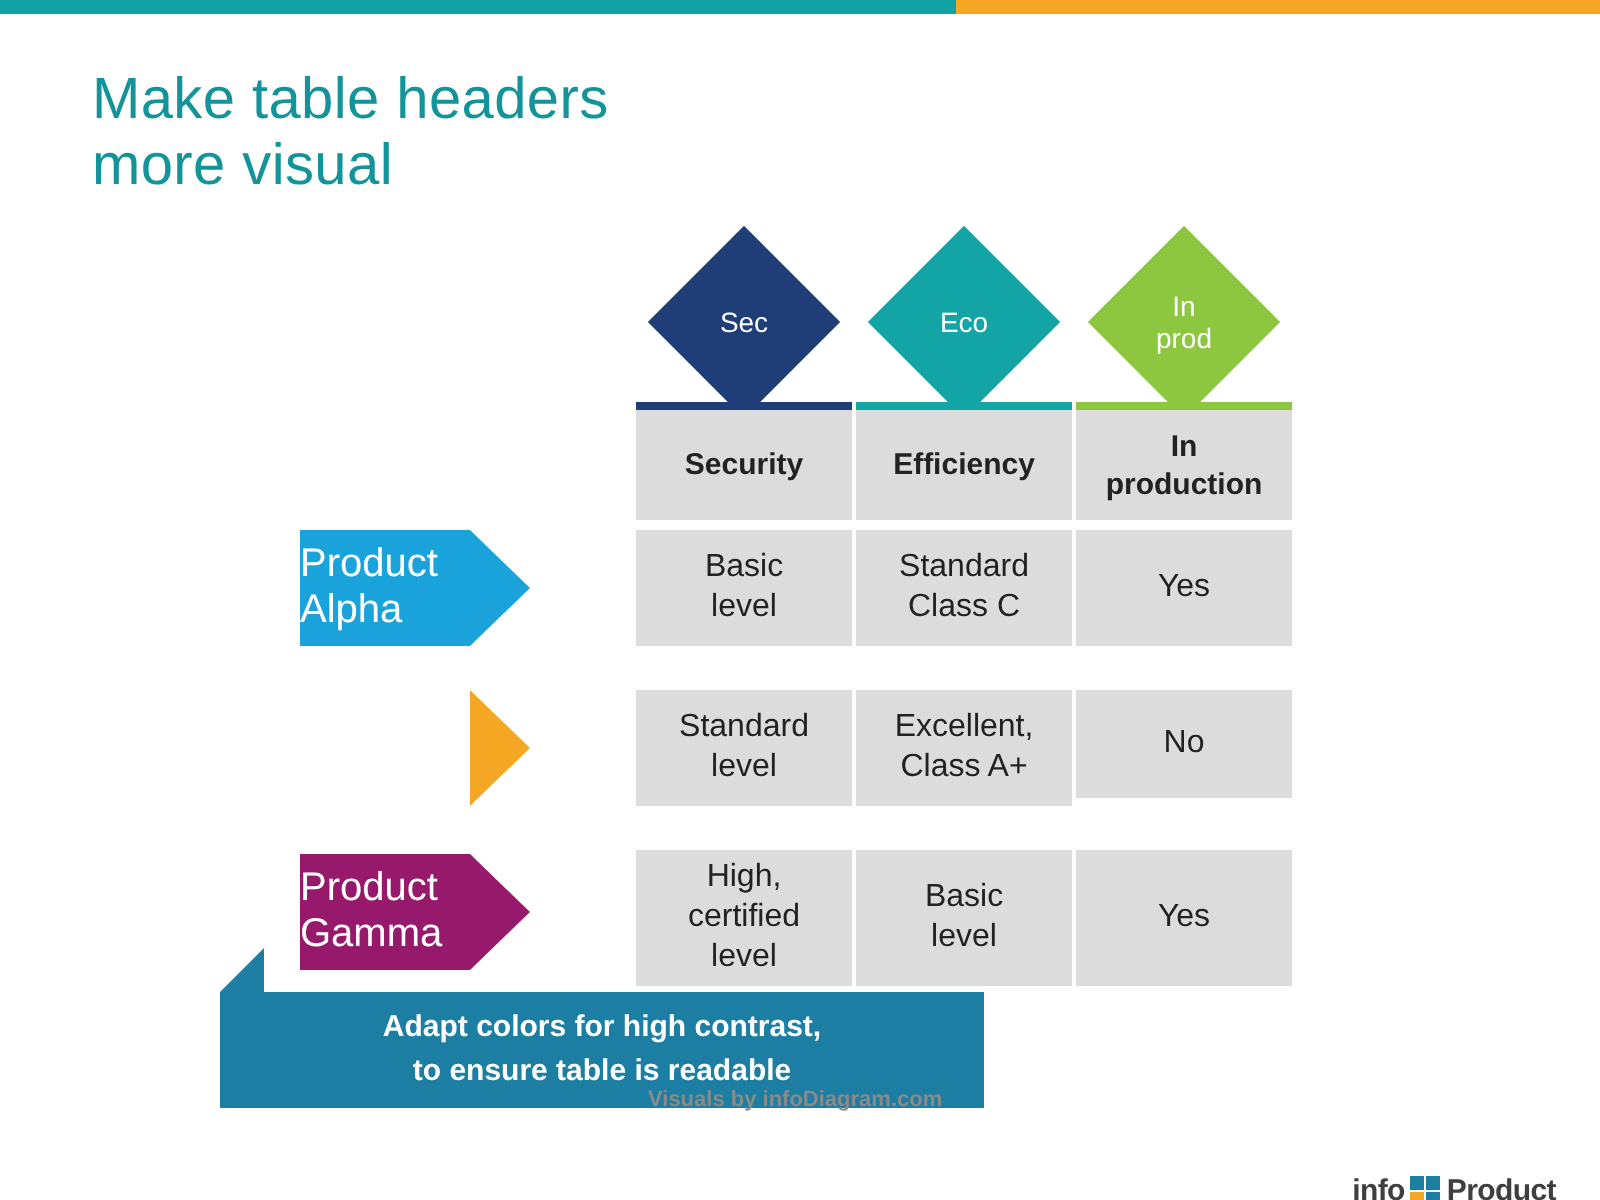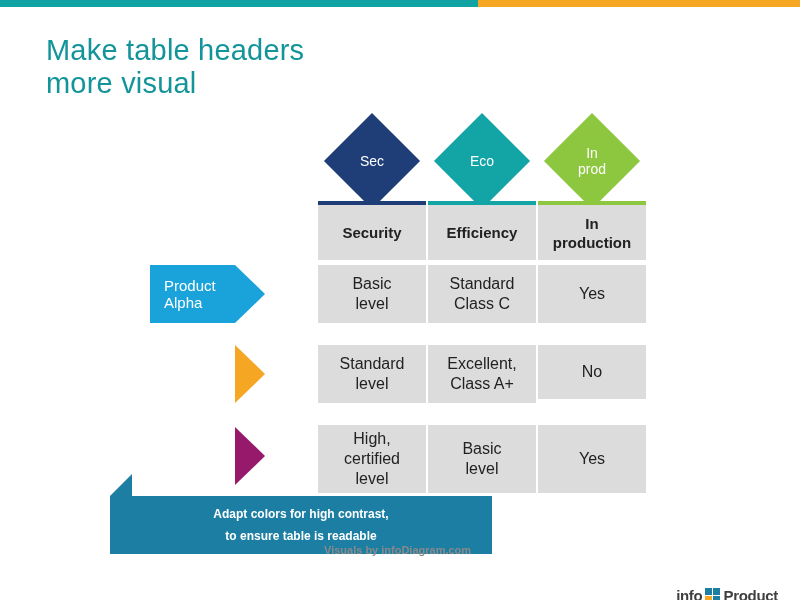--- a/index.html
+++ b/index.html
@@ -91,22 +91,21 @@
     position: absolute;
     height: 4px;
   }
   
   .rowlabel {
     position: absolute;
     height: 58px;
     display: flex;
     align-items: center;
     color: #ffffff;
-    font-size: 15px;
-    padding-left: 14px;
+    font-size: 20px;
     box-sizing: border-box;
   }
   .rowlabel-arrow {
     position: absolute;
     width: 0; height: 0;
     border-top: 29px solid transparent;
     border-bottom: 29px solid transparent;
   }
   
   .banner {
@@ -114,21 +113,21 @@
     left: 110px;
     top: 496px;
     width: 382px;
     height: 58px;
     background: #1b7ea2;
     display: flex;
     align-items: center;
     justify-content: center;
     text-align: center;
     color: #ffffff;
-    font-size: 12px;
+    font-size: 15px;
     font-weight: bold;
     line-height: 22px;
     white-space: pre-line;
   }
   .banner-tail {
     position: absolute;
     left: 110px;
     top: 474px;
     width: 0; height: 0;
     border-left: 22px solid transparent;
@@ -220,20 +219,23 @@
 Class C</div>
   <div class="cell body" style="left:538px; top:265px; width:108px; height:58px;">Yes</div>
 
   <div class="rowlabel-arrow" style="left:235px; top:345px; border-left:30px solid #f5a623;"></div>
   <div class="cell body" style="left:318px; top:345px; width:108px; height:58px;">Standard
 level</div>
   <div class="cell body bold" style="left:428px; top:345px; width:108px; height:58px;">Excellent,
 Class A+</div>
   <div class="cell body" style="left:538px; top:345px; width:108px; height:54px;">No</div>
 
+  <div class="rowlabel" style="left:150px; top:427px; width:85px; background:#97196b;">
+    <span>Product Gamma</span>
+  </div>
   <div class="rowlabel-arrow" style="left:235px; top:427px; border-left:30px solid #97196b;"></div>
   <div class="cell body" style="left:318px; top:425px; width:108px; height:68px;">High,
 certified
 level</div>
   <div class="cell body" style="left:428px; top:425px; width:108px; height:68px;">Basic
 level</div>
   <div class="cell body" style="left:538px; top:425px; width:108px; height:68px;">Yes</div>
 
   <div class="banner-tail"></div>
   <div class="banner">Adapt colors for high contrast,

